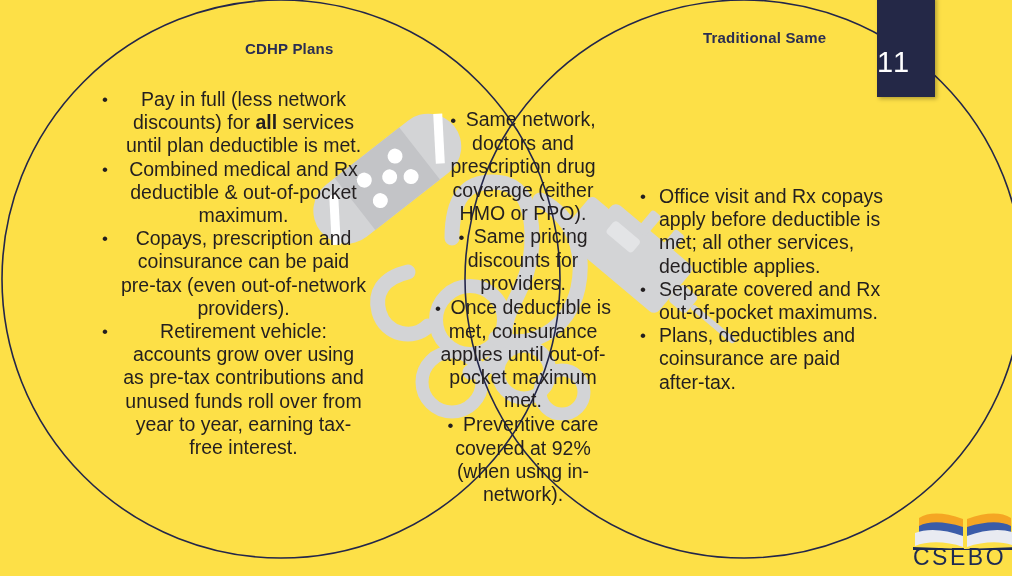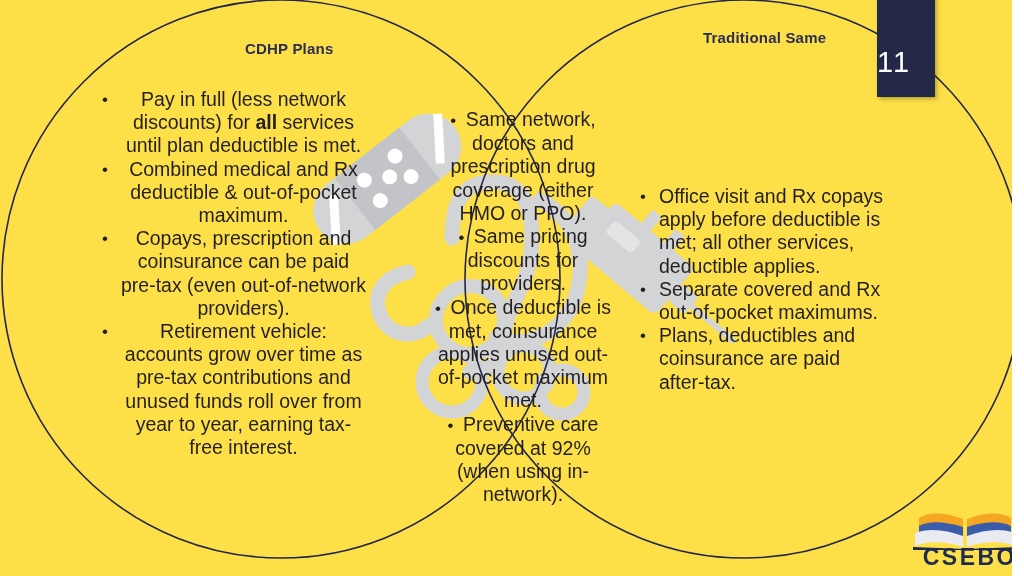--- a/index.html
+++ b/index.html
@@ -117,23 +117,23 @@
     left: 913px;
     top: 506px;
     width: 104px;
     height: 66px;
   }
   #logo-text {
     position: absolute;
     left: 0;
     right: 0;
     bottom: 1px;
-    text-align: right;
+    text-align: left;
     font-size: 23px;
-    font-weight: bold;
+    font-weight: normal;
     color: #1d2a52;
     letter-spacing: 2.5px;
   }
 </style>
 </head>
 <body>
 
 <div id="slide">
 
   <svg class="watermark" viewBox="0 0 1024 576">
@@ -186,29 +186,29 @@
   </svg>
 
   <div class="venn-title" id="title-left">CDHP Plans</div>
   <div class="venn-title" id="title-right">Traditional Same</div>
 
   <div class="col" id="col-left">
     <ul>
         <li><span>Pay in full (less network discounts) for </span><b>all</b><span> services until plan deductible is met.</span></li>
         <li><span>Combined medical and Rx deductible &amp; out-of-pocket maximum.</span></li>
         <li><span>Copays, prescription and coinsurance can be paid pre-tax (even out-of-network providers).</span></li>
-        <li><span>Retirement vehicle: accounts grow over time as pre-tax contributions and unused funds roll over from year to year, earning tax-free interest.</span></li>
+        <li><span>Retirement vehicle: accounts grow over using as pre-tax contributions and unused funds roll over from year to year, earning tax-free interest.</span></li>
       </ul>
   </div>
 
   <div class="col" id="col-mid">
     <ul>
         <li><span>Same network, doctors and prescription drug coverage (either HMO or PPO).</span></li>
         <li><span>Same pricing discounts for providers.</span></li>
-        <li><span>Once deductible is met, coinsurance applies unused out-of-pocket maximum met.</span></li>
+        <li><span>Once deductible is met, coinsurance applies until out-of-pocket maximum met.</span></li>
         <li><span>Preventive care covered at 92% (when using in-network).</span></li>
       </ul>
   </div>
 
   <div class="col" id="col-right">
     <ul>
         <li><span>Office visit and Rx copays apply before deductible is met; all other services, deductible applies.</span></li>
         <li><span>Separate covered and Rx out-of-pocket maximums.</span></li>
         <li><span>Plans, deductibles and coinsurance are paid after-tax.</span></li>
       </ul>

